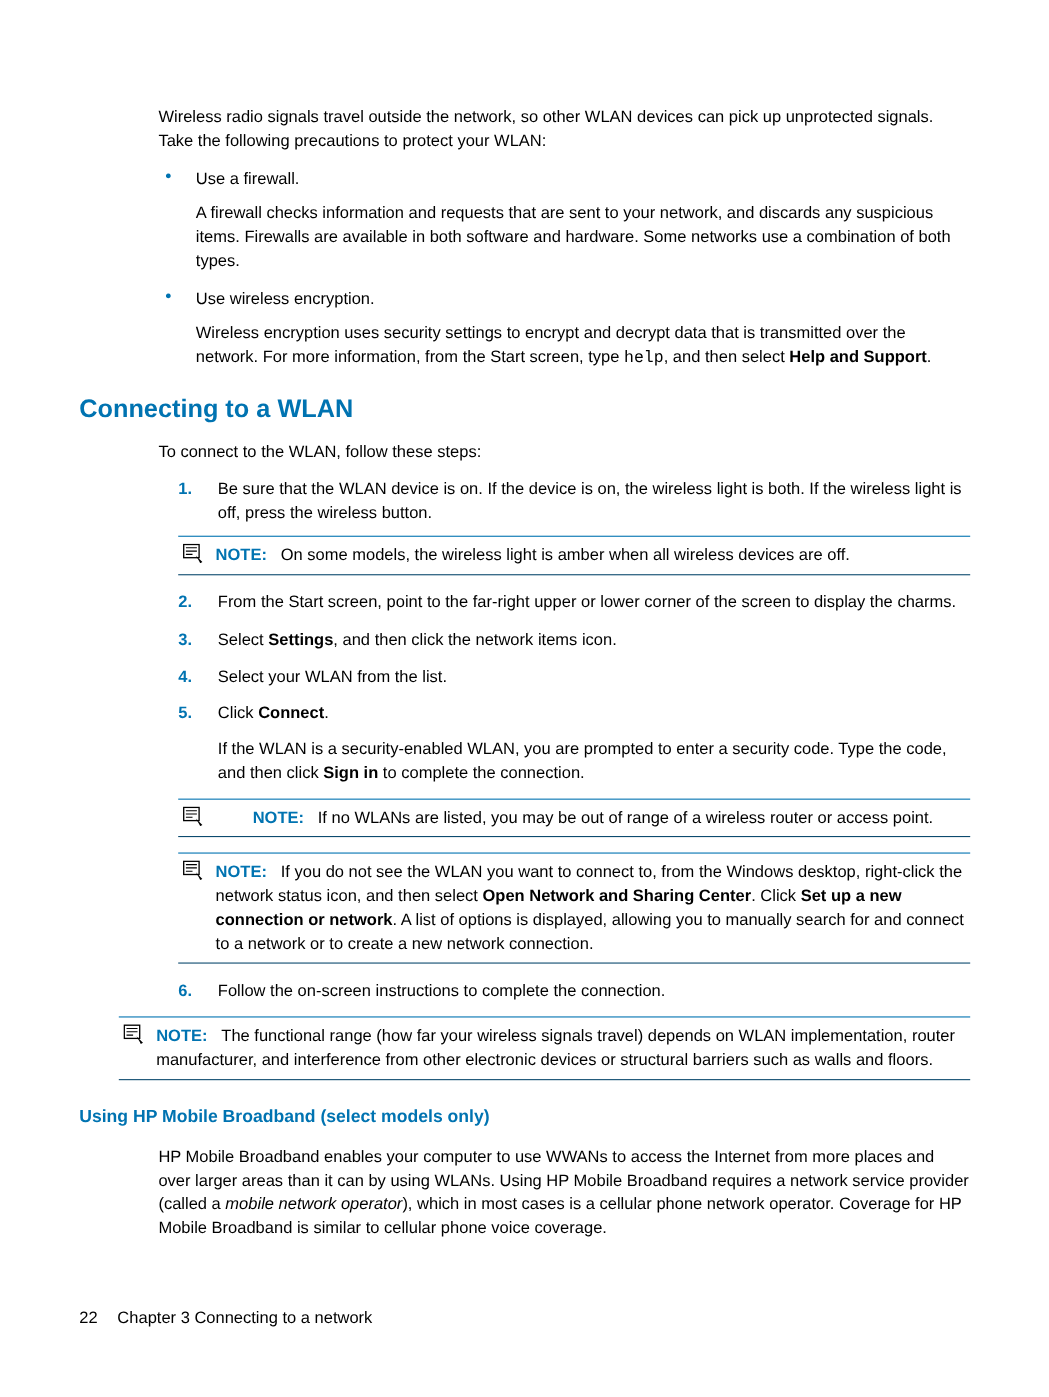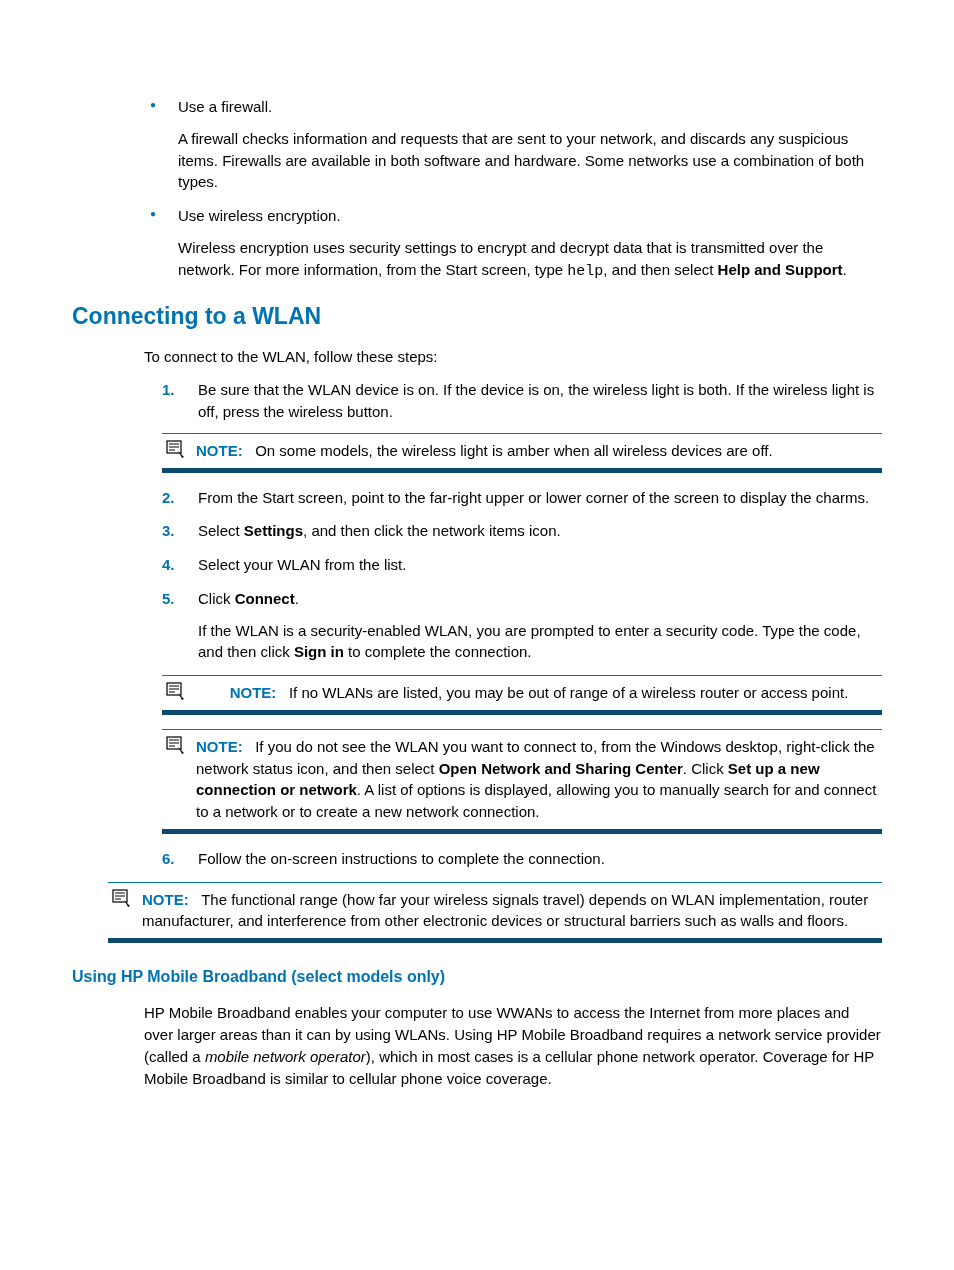--- a/index.html
+++ b/index.html
@@ -74,21 +74,21 @@
     left: 18px;
     top: 0;
     color: #0073b1;
     font-weight: bold;
   }
   ol.steps > li .sub {
     margin-top: 10px;
   }
   .note {
     border-top: 1px solid #0073b1;
-    border-bottom: 5px solid #0c4a6e;
+    border-bottom: 1px solid #0c4a6e;
     padding: 6px 0 6px 34px;
     margin: 10px 0 14px 0;
     position: relative;
   }
   .note.nested {
     margin-left: 0px;
   }
   .note-icon {
     position: absolute;
     left: 4px;
@@ -110,20 +110,21 @@
   .footer .pagenum { margin-right: 18px; }
   b { font-weight: bold; }
   i { }
 </style>
 </head>
 <body>
 
 <div class="page">
 
   <div class="content">
+    <p>Wireless radio signals travel outside the network, so other WLAN devices can pick up unprotected signals. Take the following precautions to protect your WLAN:</p>
 
     <ul class="bullets">
       <li>
         <span>Use a firewall.</span>
         <p class="sub">A firewall checks information and requests that are sent to your network, and discards any suspicious items. Firewalls are available in both software and hardware. Some networks use a combination of both types.</p>
       </li>
       <li>
         <span>Use wireless encryption.</span>
         <p class="sub">
           <span>Wireless encryption uses security settings to encrypt and decrypt data that is transmitted over the network. For more information, from the Start screen, type </span><span class="mono">help</span><span>, and then select </span><b>Help and Support</b><span>.</span>
@@ -191,14 +192,17 @@
   </div>
 
   <div class="h2">Using HP Mobile Broadband (select models only)</div>
 
   <div class="content">
     <p>
       <span>HP Mobile Broadband enables your computer to use WWANs to access the Internet from more places and over larger areas than it can by using WLANs. Using HP Mobile Broadband requires a network service provider (called a </span><i>mobile network operator</i><span>), which in most cases is a cellular phone network operator. Coverage for HP Mobile Broadband is similar to cellular phone voice coverage.</span>
     </p>
   </div>
 
+  <div class="footer">
+    <span class="pagenum">22</span><span>Chapter 3   Connecting to a network</span>
+  </div>
 
 </div>
 
 </body></html>

